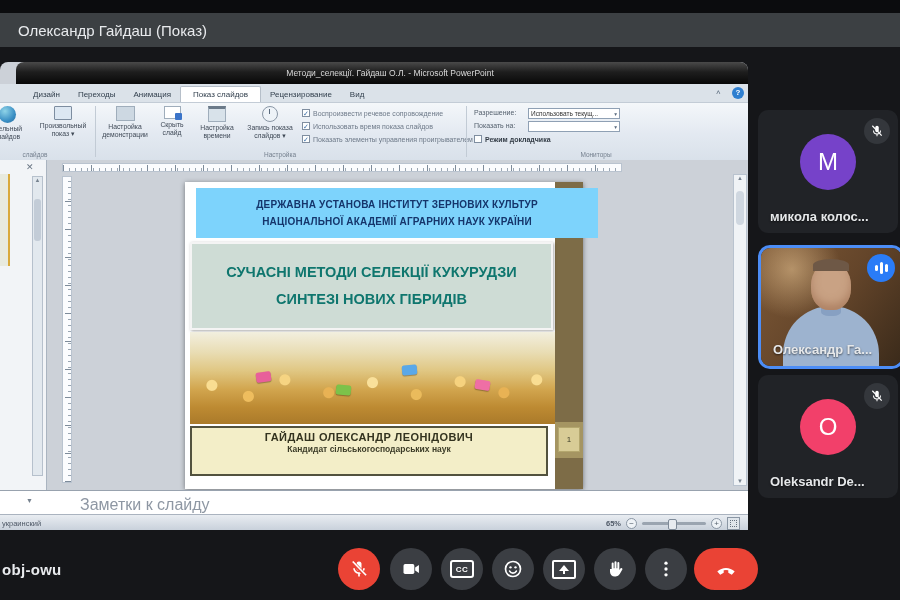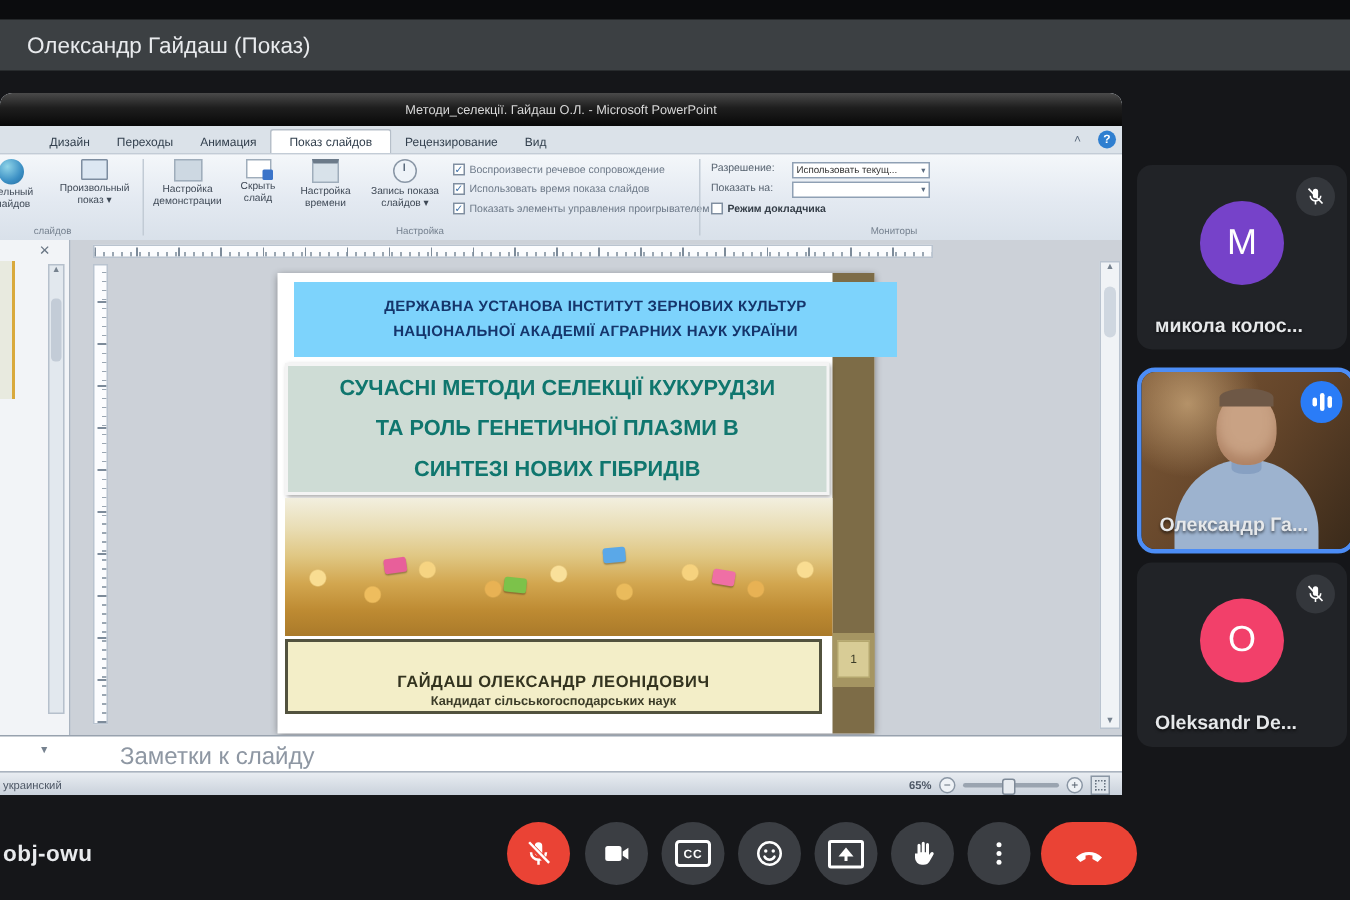--- a/index.html
+++ b/index.html
@@ -6,21 +6,21 @@
   .stage{position:relative;width:900px;height:600px;overflow:hidden;background:#151619;
          font-family:"Liberation Sans","DejaVu Sans",sans-serif;}
   .abs{position:absolute;}
   
   .topstrip{left:0;top:0;width:900px;height:13px;background:#0b0c0e;}
   .topbar{left:0;top:13px;width:900px;height:34px;background:#3c4043;display:flex;align-items:center;}
   .topbar span{color:#e8eaed;font-size:15px;margin-left:18px;}
   .meetcode{left:2px;top:561px;color:#e8eaed;font-size:15px;font-weight:700;letter-spacing:.3px;}
   
   .ppt{left:0;top:62px;width:748px;height:468px;background:#ccd1d8;border-radius:8px 8px 0 0;overflow:hidden;}
-  .ppt-title{left:0;top:0;width:748px;height:22px;border-radius:8px 8px 0 0;
+  .ppt-title{left:16px;top:0;width:748px;height:22px;border-radius:8px 8px 0 0;
     background:linear-gradient(180deg,#4a4a4a,#1e1e1e 45%,#080808);display:flex;align-items:center;justify-content:center;}
   .ppt-title span{color:#d9d9d9;font-size:8.5px;}
   .tabsrow{left:0;top:22px;width:748px;height:19px;background:#dbe2e9;border-bottom:1px solid #c3ccd6;
     display:flex;align-items:flex-end;padding-left:24px;box-sizing:border-box;}
   .tab{font-size:8px;color:#33404e;padding:3px 9px;}
   .tab.active{background:#fff;border:1px solid #b6bfc9;border-bottom:none;border-radius:2px 2px 0 0;padding:3px 12px;}
   .winbtn{position:absolute;top:4px;font-size:8px;color:#5a6a7c;}
   .helpdot{position:absolute;top:3px;left:732px;width:12px;height:12px;border-radius:50%;background:#2f7fd0;
     color:#fff;font-size:8px;font-weight:700;text-align:center;line-height:12px;}
   .ribbon{left:0;top:41px;width:748px;height:57px;
@@ -80,21 +80,21 @@
       radial-gradient(circle 6px at 26% 52%,#f6d482 0 5px,transparent 6px),
       radial-gradient(circle 6px at 38% 66%,#e8b254 0 5px,transparent 6px),
       radial-gradient(circle 6px at 50% 55%,#f9e09a 0 5px,transparent 6px),
       radial-gradient(circle 6px at 62% 68%,#eabb5c 0 5px,transparent 6px),
       radial-gradient(circle 6px at 74% 54%,#f6d27e 0 5px,transparent 6px),
       radial-gradient(circle 6px at 86% 66%,#e8b254 0 5px,transparent 6px),
       radial-gradient(circle 6px at 95% 52%,#f9dd92 0 5px,transparent 6px),
       linear-gradient(180deg,#f2efdf 0%,#e9ddb4 22%,#e0c783 42%,#d2a64f 62%,#bd8a32 82%,#aa7a2a 100%);}
   .chip{position:absolute;width:15px;height:10px;border-radius:2px;box-shadow:0 1px 1px rgba(0,0,0,.3);}
   .authorbox{left:5px;top:244px;width:358px;height:50px;background:#f3eec8;border:2px solid #52523e;
-    text-align:center;box-sizing:border-box;padding-top:21px;}
+    text-align:center;box-sizing:border-box;padding-top:3px;}
   .authorbox .a1{font-size:11px;font-weight:700;color:#33331f;letter-spacing:.4px;}
   .authorbox .a2{font-size:8.5px;font-weight:700;color:#3c3c28;margin-top:1px;}
   .authorbox .a3{font-size:9.5px;font-weight:700;color:#33331f;margin-top:2px;}
   
   .notes{left:0;top:428px;width:748px;height:24px;background:#fff;border-top:1px solid #98a2ae;box-sizing:border-box;}
   .notes span{position:absolute;left:80px;top:5px;font-size:16px;color:#8e97a3;}
   .notes .split{position:absolute;left:26px;top:6px;font-size:7px;color:#76828f;}
   .statusbar{left:0;top:452px;width:748px;height:16px;background:linear-gradient(180deg,#e9edf2,#c9d1db);
     border-top:1px solid #aab3bf;box-sizing:border-box;}
   .statusbar .lang{position:absolute;left:2px;top:4px;font-size:7.5px;color:#4e5866;}
@@ -256,21 +256,20 @@
       <div class="abs slide">
         <div class="abs brown"></div>
         <div class="abs brown-band"></div>
         <div class="abs slidenum">1</div>
         <div class="abs orgband">
           <div>ДЕРЖАВНА УСТАНОВА ІНСТИТУТ ЗЕРНОВИХ КУЛЬТУР</div>
           <div>НАЦІОНАЛЬНОЇ АКАДЕМІЇ АГРАРНИХ НАУК УКРАЇНИ</div>
         </div>
         <div class="abs titlebox">
           <div>СУЧАСНІ МЕТОДИ СЕЛЕКЦІЇ КУКУРУДЗИ</div>
-          <div>ТА РОЛЬ ГЕНЕТИЧНОЇ ПЛАЗМИ В</div>
           <div>СИНТЕЗІ НОВИХ ГІБРИДІВ</div>
         </div>
         <div class="abs corn">
           <div class="chip" style="left:18%;top:44%;background:#e85f9a;transform:rotate(-8deg);"></div>
           <div class="chip" style="left:40%;top:58%;background:#7cc24a;transform:rotate(6deg);"></div>
           <div class="chip" style="left:58%;top:36%;background:#5aa8e8;transform:rotate(-5deg);"></div>
           <div class="chip" style="left:78%;top:52%;background:#ef6fa5;transform:rotate(9deg);"></div>
         </div>
         <div class="abs authorbox">
           <div class="a1">ГАЙДАШ ОЛЕКСАНДР ЛЕОНІДОВИЧ</div>

